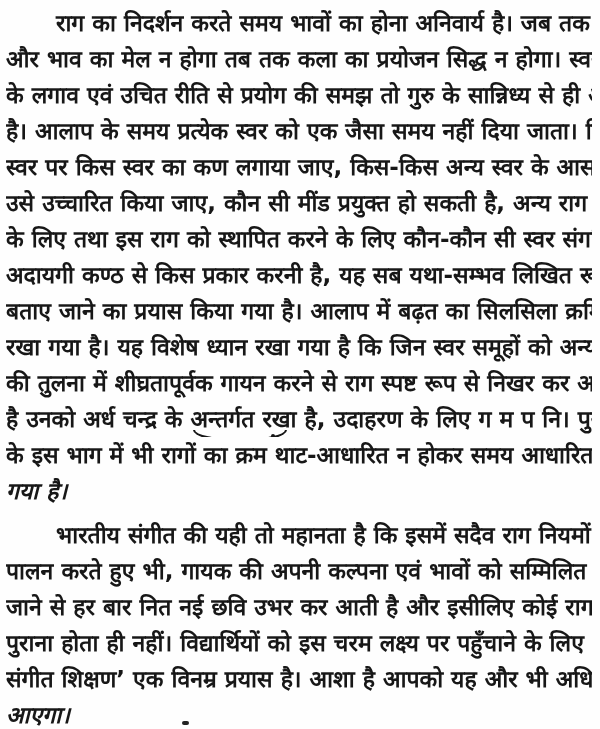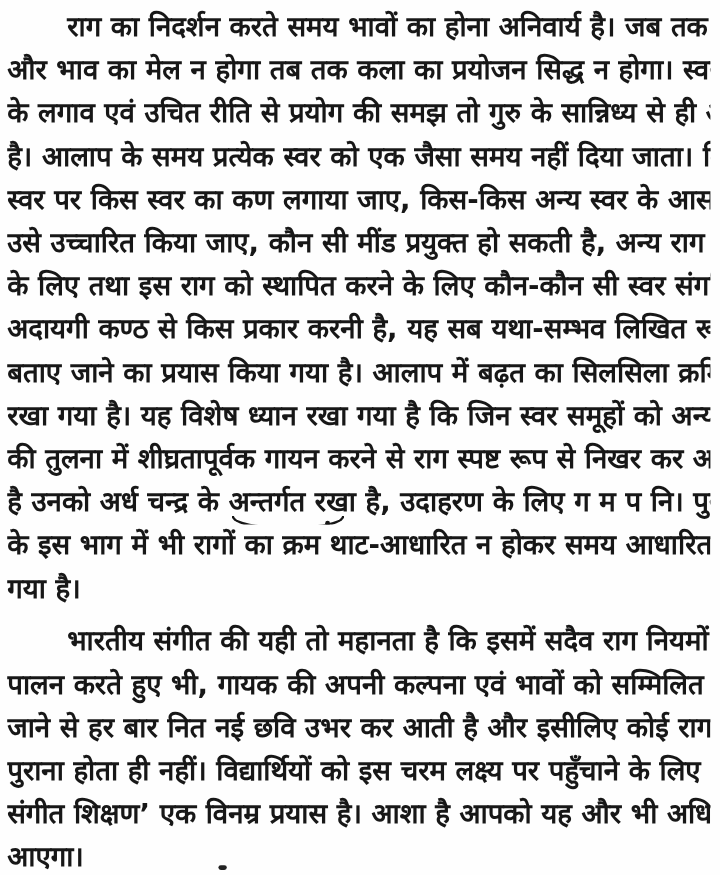--- a/index.html
+++ b/index.html
@@ -31,20 +31,21 @@
     text-align: justify;
     text-align-last: justify;
     white-space: nowrap;
     overflow: hidden;
     height: 36px;
   }
   .line.first { text-indent: 50px; }
   .line.last {
     text-align-last: left;
     text-align: center;
+    font-style: italic;
   }
   
   .half-moon { position: relative; }
   .half-moon::after {
     content: "";
     position: absolute;
     left: 2px;
     right: 10px;
     bottom: -10px;
     height: 9px;

